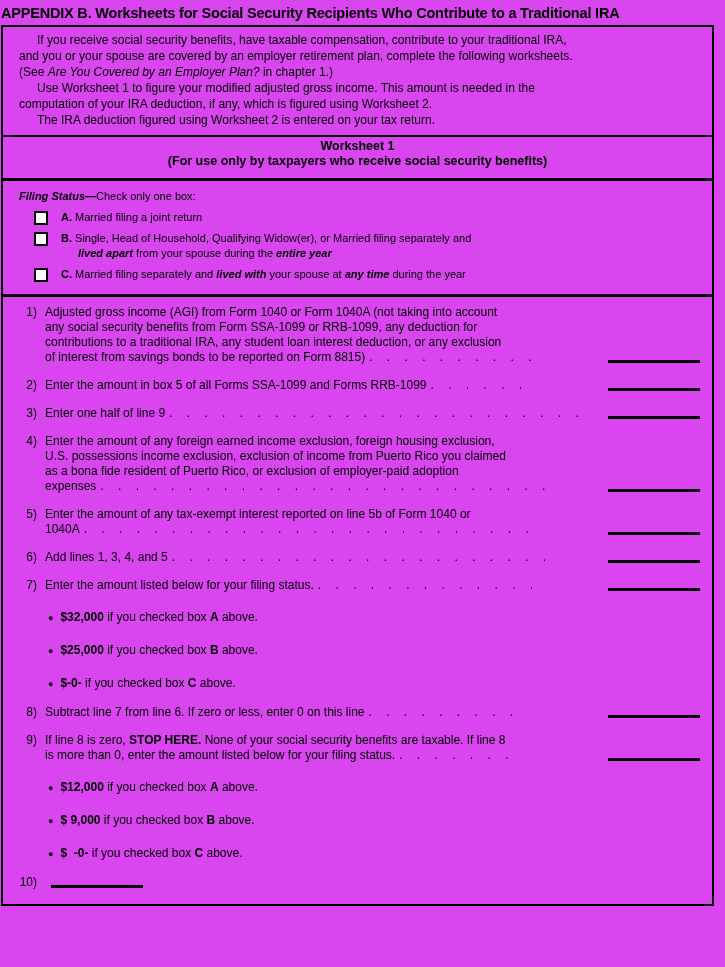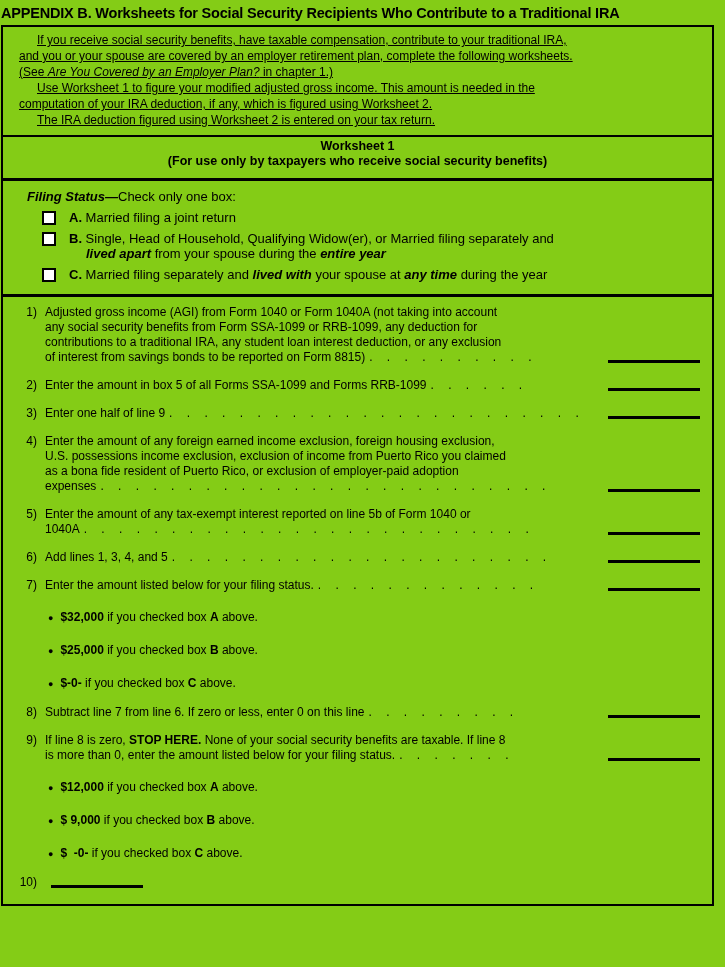--- a/index.html
+++ b/index.html
@@ -1,42 +1,41 @@
 <!DOCTYPE html>
 <html><head>
 <meta charset="utf-8">
 <style>
   html,body { margin:0; padding:0; background:#fff; }
   .page {
-    position:relative; width:725px; height:967px; background:#84cc16; color:#000;
+    position:relative; width:725px; height:967px; background:#d946ef; color:#000;
     font-family:"Liberation Sans", sans-serif; overflow:hidden;
   }
   .b { font-weight:bold; }
   .i { font-style:italic; }
 
   .page-title {
     font-size:14.5px; font-weight:bold; letter-spacing:-0.2px;
     margin:5px 0 4px 1px; white-space:nowrap;
   }
   .form-box { margin-left:1px; width:709px; border:2px solid #000; }
 
   .sec-intro {
     padding:5px 24px 7px 16px; font-size:12px; line-height:16px;
     border-bottom:2px solid #000;
-    text-decoration:underline;
   }
   .sec-intro p { margin:0; text-indent:18px; }
 
   .sec-wsheader {
     text-align:center; font-weight:bold; font-size:12.5px; line-height:15px;
     padding:2px 0 9px 0; border-bottom:3px solid #000;
   }
 
   .sec-fs {
-    padding:8px 8px 12px 24px; font-size:13px; line-height:15px;
+    padding:8px 8px 12px 16px; font-size:11px; line-height:15px;
     border-bottom:3px solid #000;
   }
   .fs-option { display:flex; margin:6px 0 0 15px; align-items:flex-start; }
   .checkbox {
     width:10px; height:10px; border:2px solid #000; margin-top:1px; flex:none;
     background:#fff;
   }
   .opt-text { margin-left:13px; padding-left:17px; text-indent:-17px; }
 
   .sec-lines { padding:8px 12px 14px 6px; font-size:12px; line-height:15px; }

